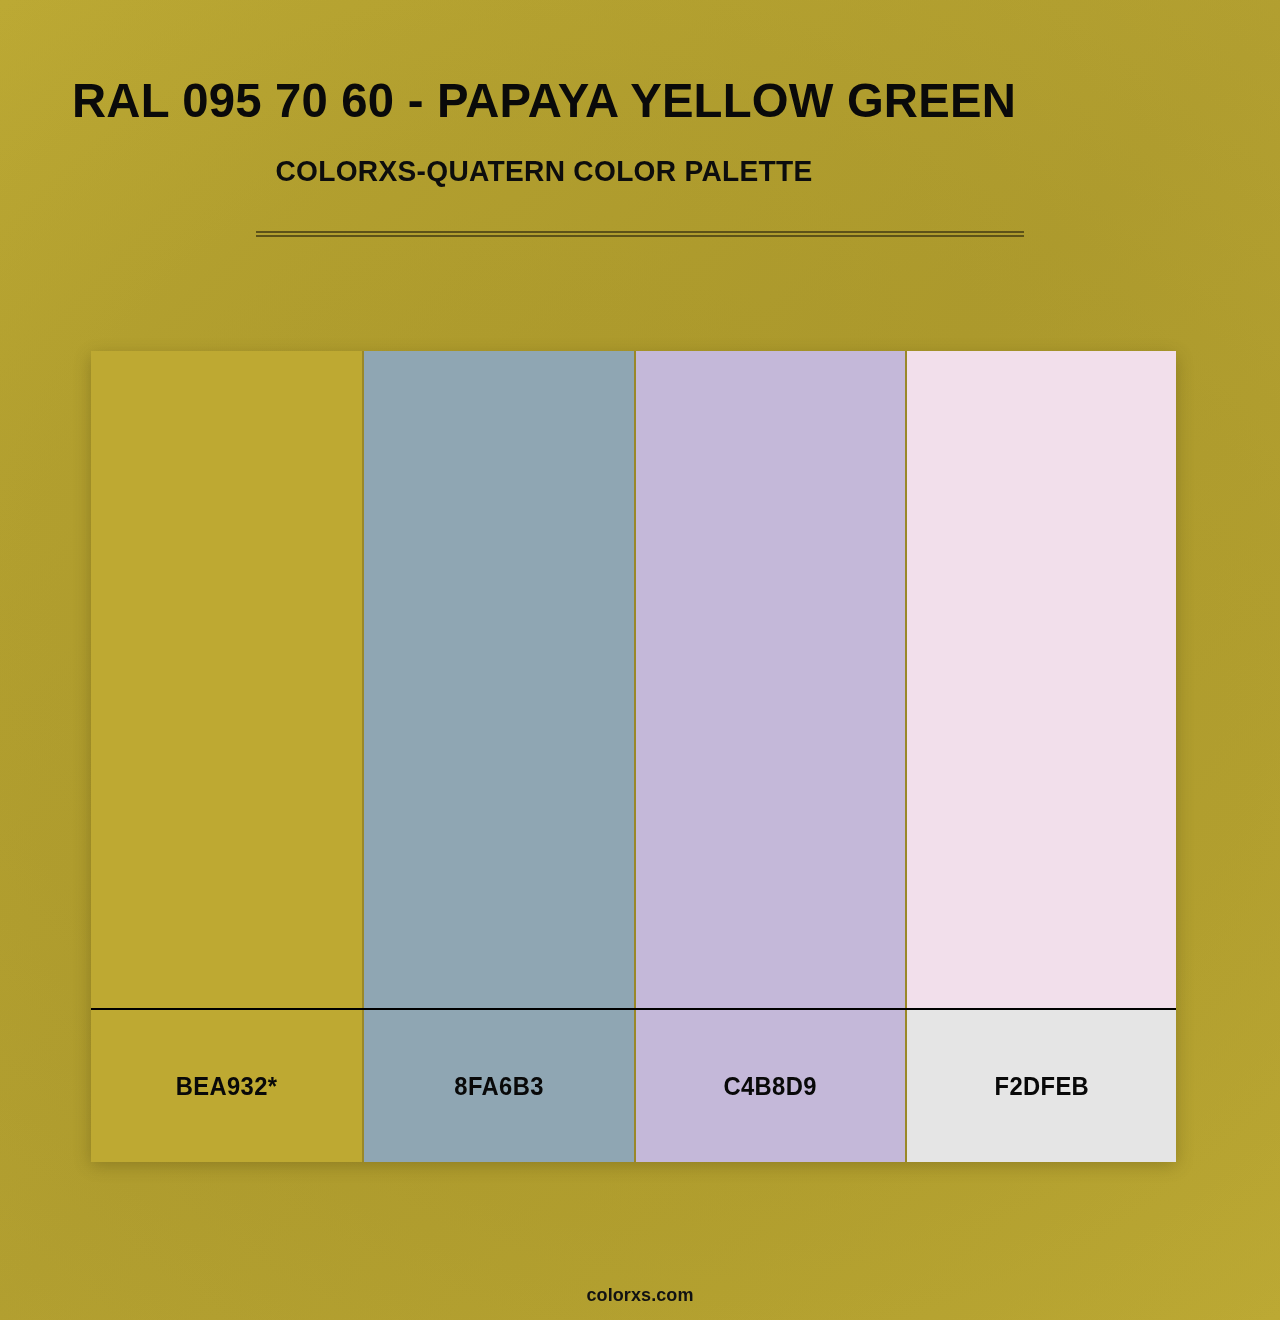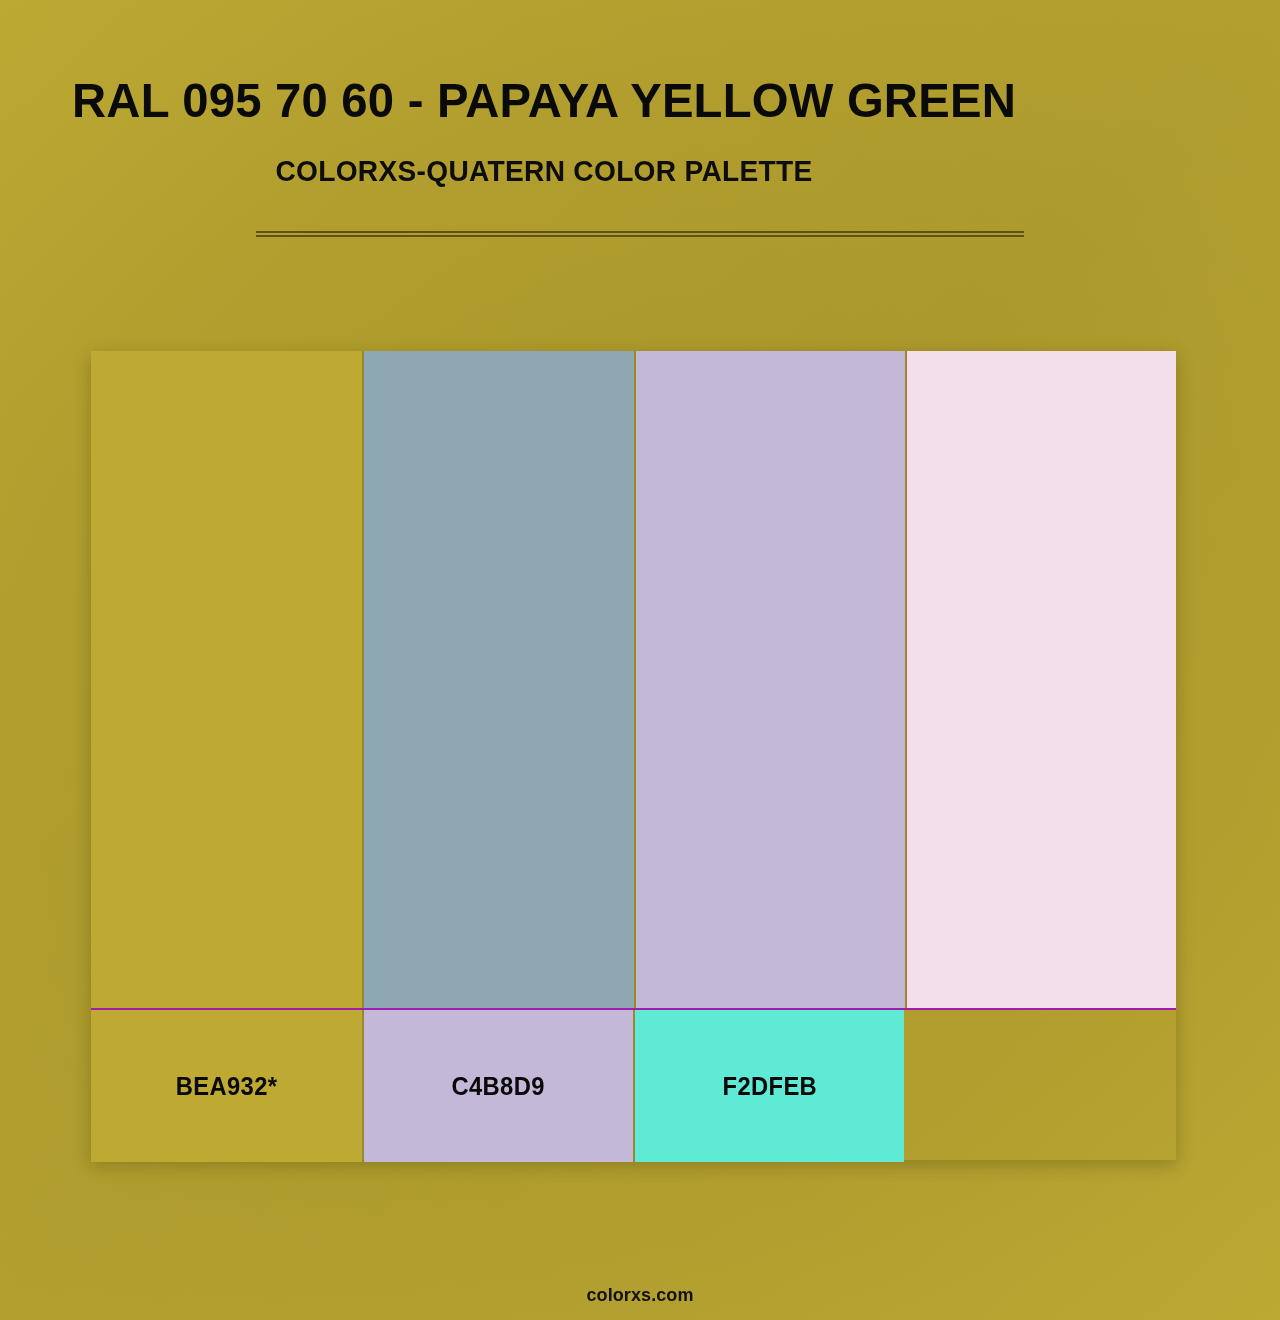--- a/index.html
+++ b/index.html
@@ -99,21 +99,21 @@
   }
   .swatch-row {
     display: flex;
     flex: 0 0 657px;
     height: 657px;
   }
   .label-row {
     display: flex;
     flex: 0 0 152px;
     height: 152px;
-    border-top: 2px solid #a21caf;
+    border-top: 2px solid #000000;
   }
 
   .swatch {
     height: 100%;
     box-sizing: border-box;
   }
   .swatch.w0 { width: 271px; }
   .swatch.w1 { width: 272px; }
   .swatch.w2 { width: 271px; }
   .swatch.w3 { width: 271px; }
@@ -182,24 +182,27 @@
       <div class="swatch w0" style="background-color: rgb(190, 169, 50);"></div>
       <div class="swatch w1 sep" style="background-color: rgb(143, 166, 179);"></div>
       <div class="swatch w2 sep" style="background-color: rgb(196, 184, 217);"></div>
       <div class="swatch w3 sep" style="background-color: rgb(242, 223, 235);"></div>
     </div>
 
     <div class="label-row">
       <div class="label-cell w0" style="background-color: rgb(190, 169, 50);">
         <span class="hex-label">BEA932*</span>
       </div>
+      <div class="label-cell w1 sep" style="background-color: rgb(143, 166, 179);">
+        <span class="hex-label">8FA6B3</span>
+      </div>
       <div class="label-cell w2 sep" style="background-color: rgb(196, 184, 217);">
         <span class="hex-label">C4B8D9</span>
       </div>
-      <div class="label-cell w3 sep" style="background-color: #5eead4;">
+      <div class="label-cell w3 sep" style="background-color: #e5e5e5;">
         <span class="hex-label">F2DFEB</span>
       </div>
     </div>
 
   </div>
 
   <div class="footer">
     <span class="footer-text">colorxs.com</span>
   </div>
 

